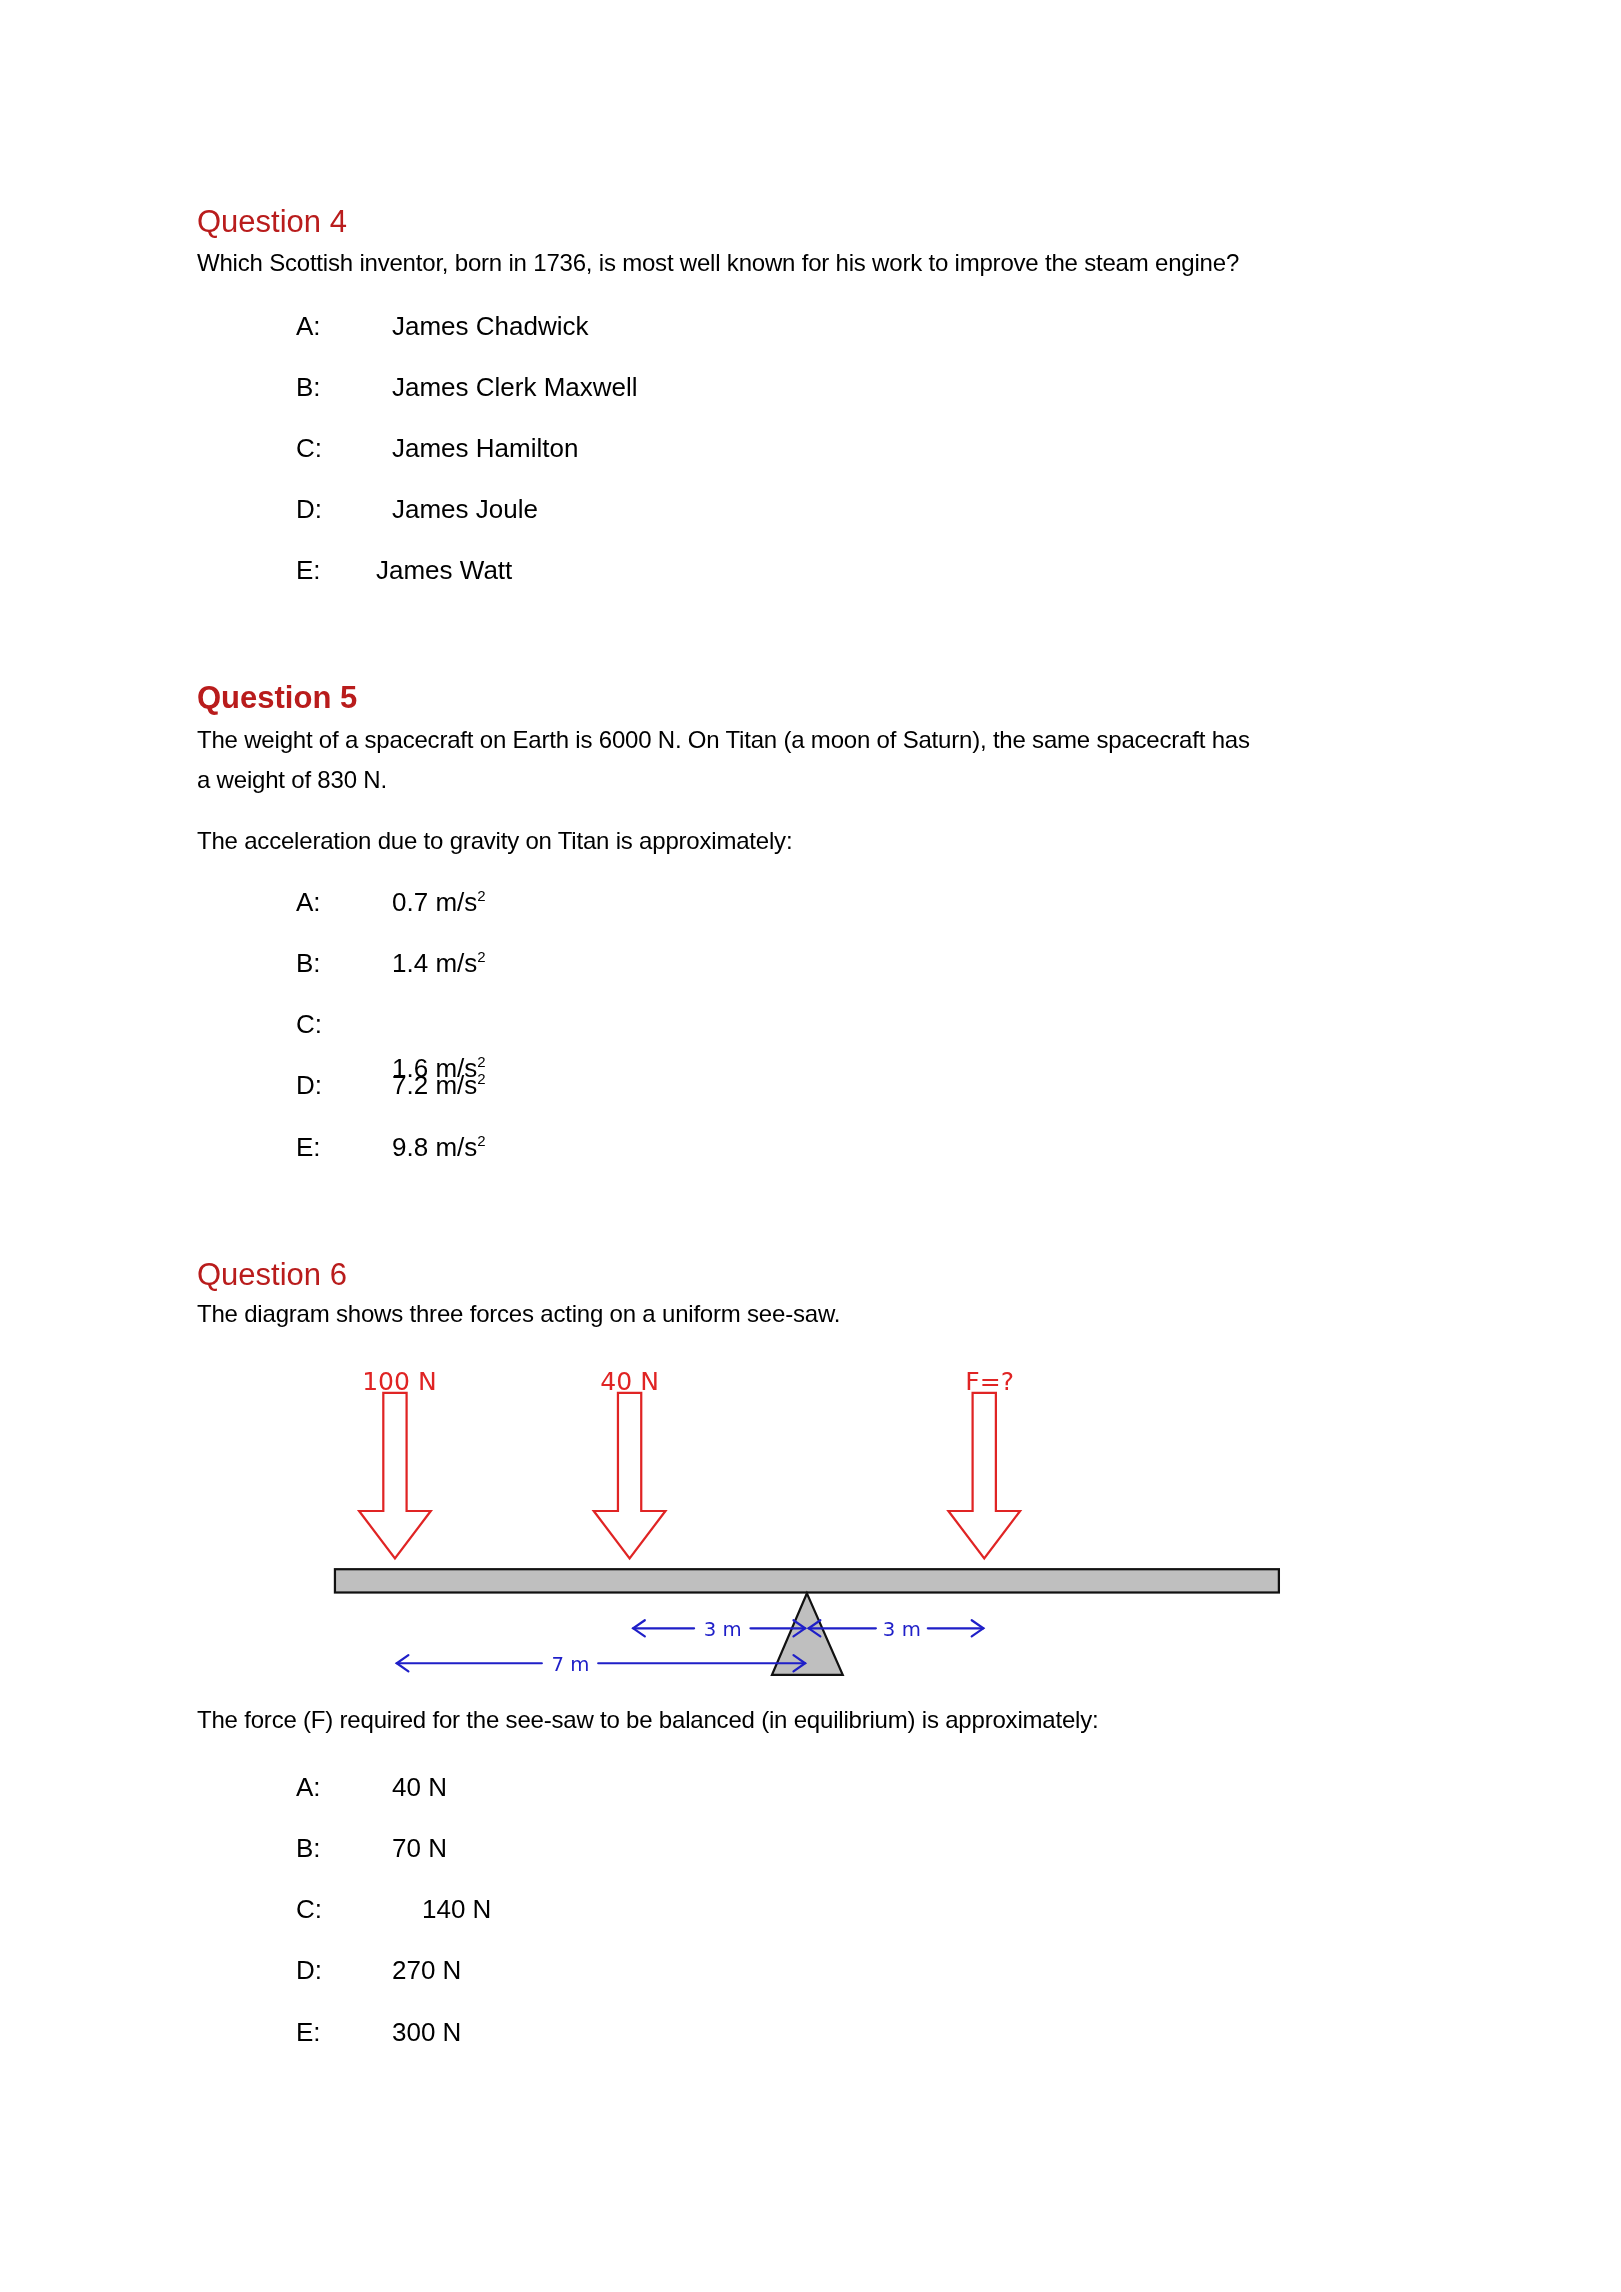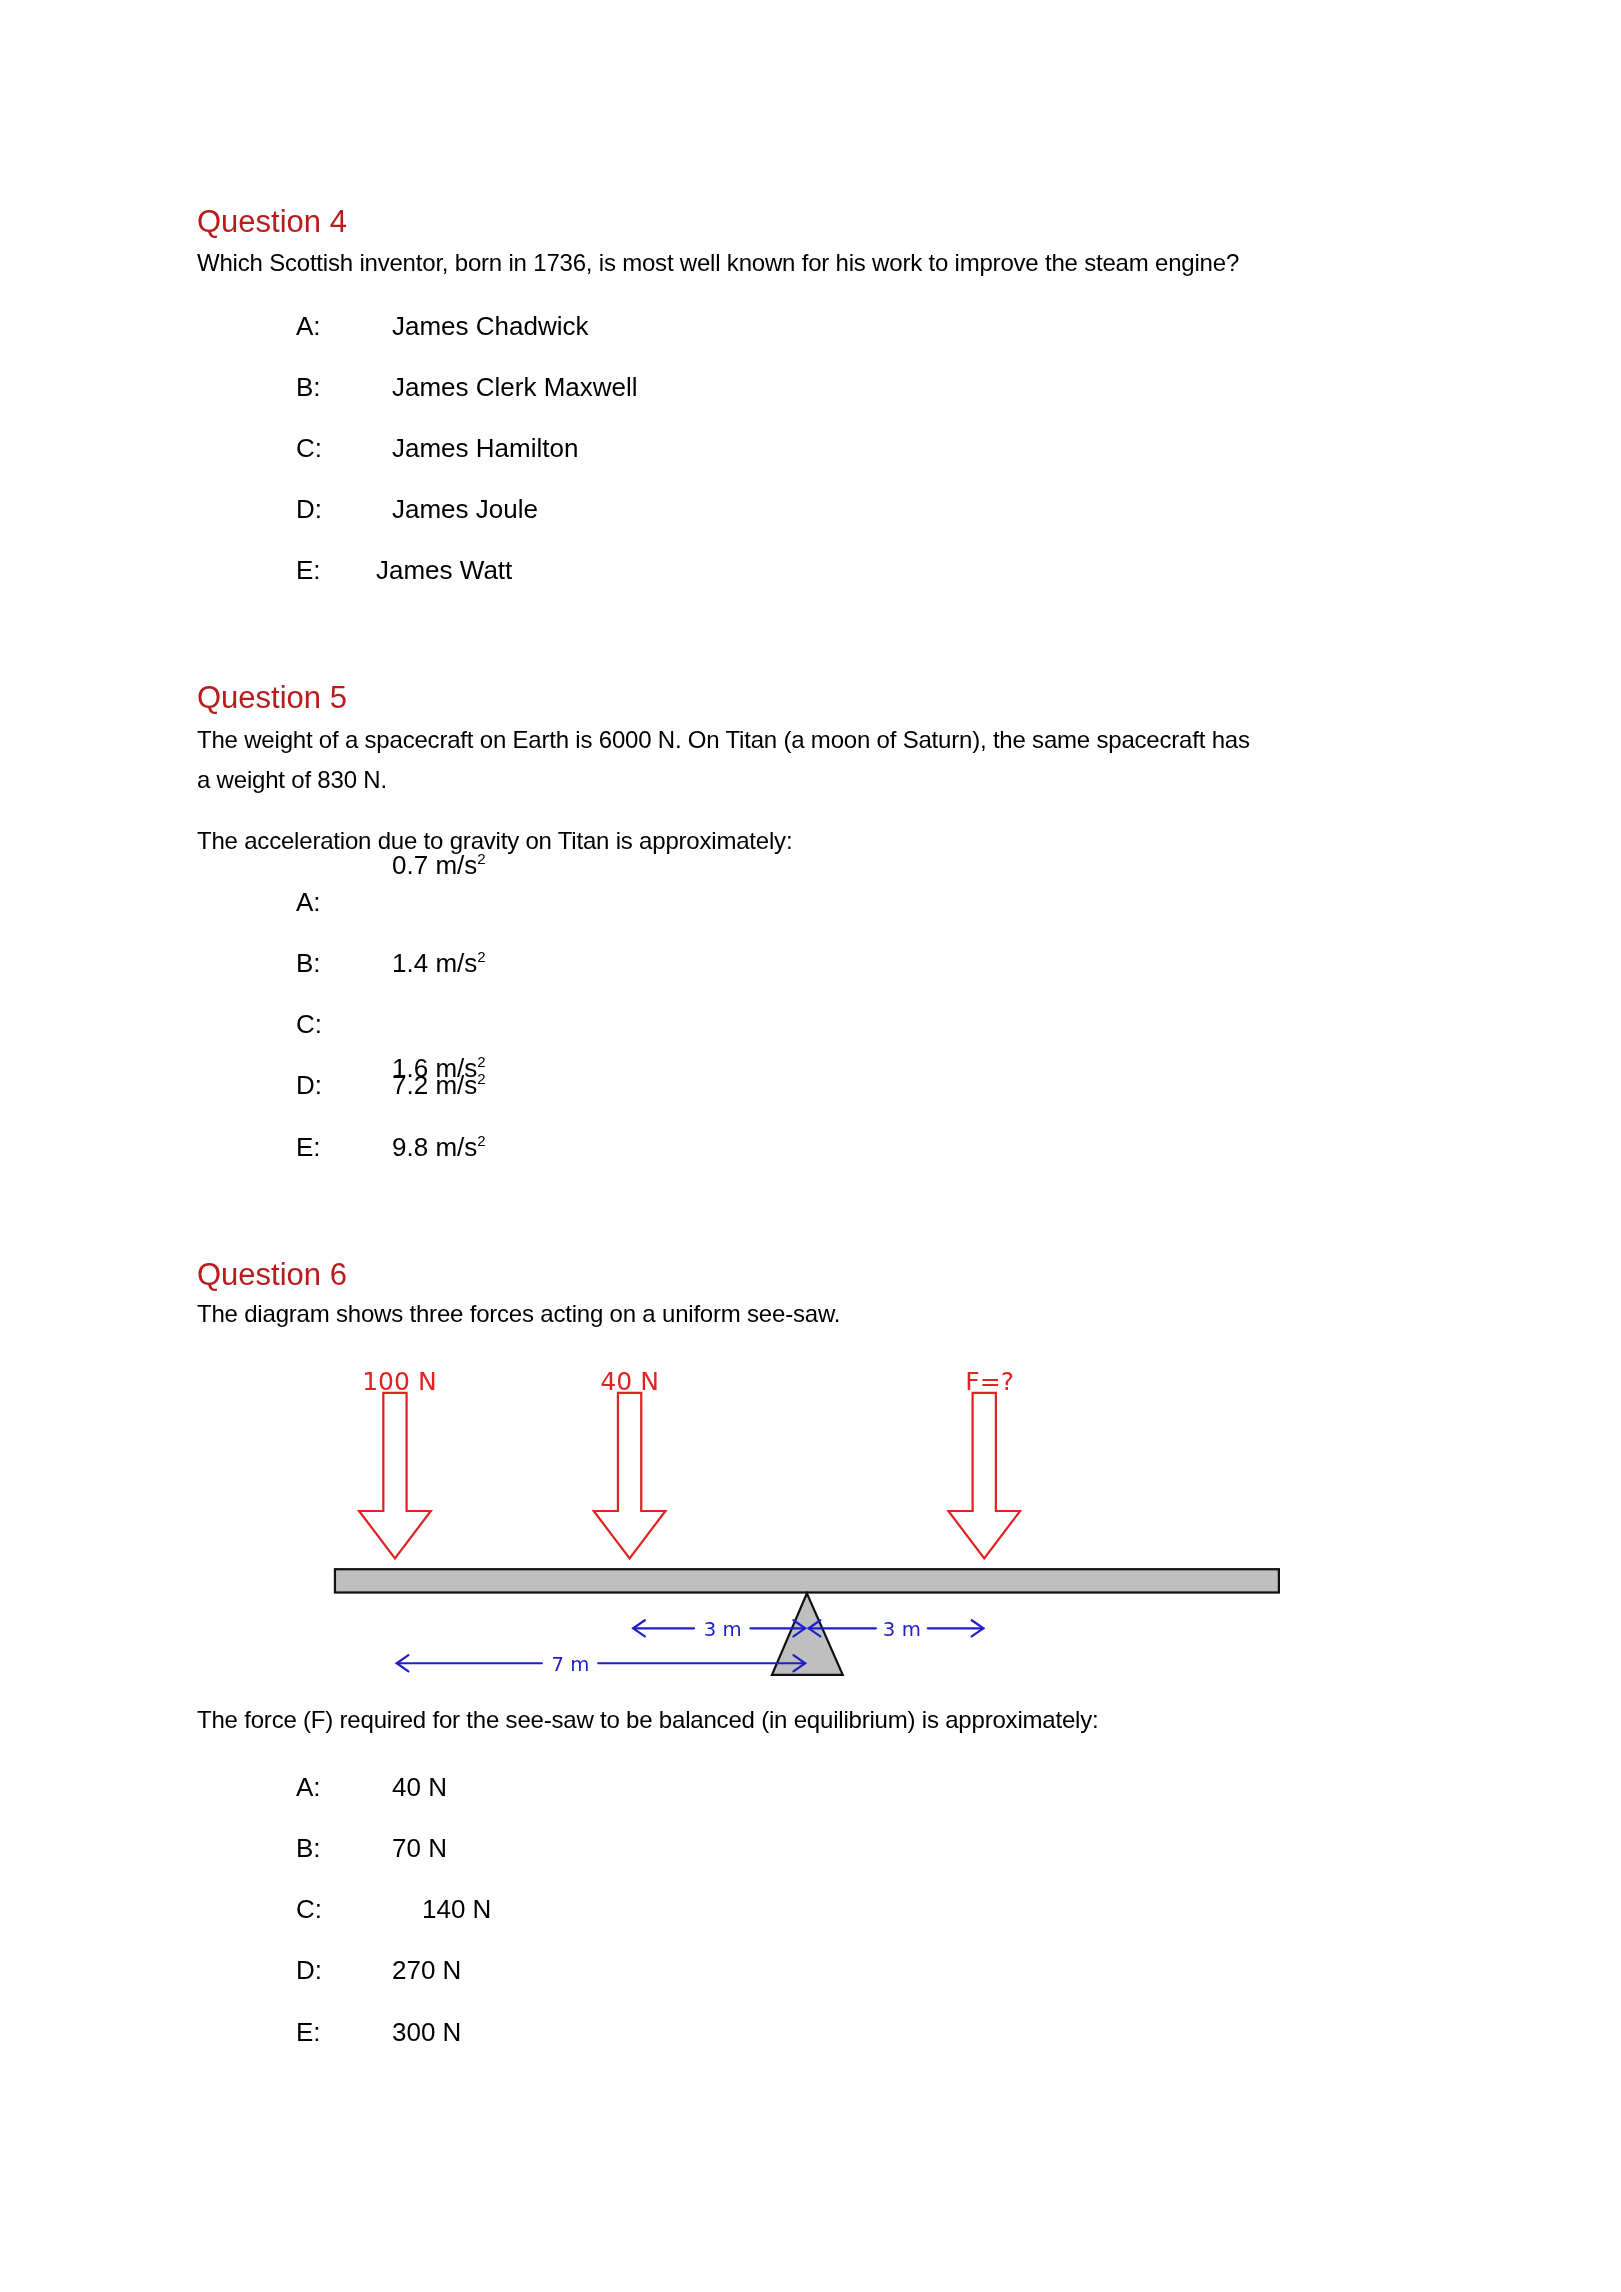--- a/index.html
+++ b/index.html
@@ -25,28 +25,28 @@
   <div class="abs opt-letter" style="left:296px; top:374px;">B:</div>
   <div class="abs opt-text" style="left:392px; top:374px;">James Clerk Maxwell</div>
   <div class="abs opt-letter" style="left:296px; top:435px;">C:</div>
   <div class="abs opt-text" style="left:392px; top:435px;">James Hamilton</div>
   <div class="abs opt-letter" style="left:296px; top:496px;">D:</div>
   <div class="abs opt-text" style="left:392px; top:496px;">James Joule</div>
   <div class="abs opt-letter" style="left:296px; top:557px;">E:</div>
   <div class="abs opt-text" style="left:376px; top:557px;">James Watt</div>
 </div>
 
-<div class="abs heading" style="left:197px; top:682px;">Question 5</div>
+<div class="abs heading" style="left:197px; top:682px;font-weight:bold;">Question 5</div>
 <div class="abs body" style="left:197px; top:728px;">The weight of a spacecraft on Earth is 6000 N. On Titan (a moon of Saturn), the same spacecraft has</div>
 <div class="abs body" style="left:197px; top:768px;">a weight of 830 N.</div>
 <div class="abs body" style="left:197px; top:829px;">The acceleration due to gravity on Titan is approximately:</div>
 
 <div>
   <div class="abs opt-letter" style="left:296px; top:889px;">A:</div>
-  <div class="abs opt-text" style="left:392px; top:852px;text-align:center;"><span>0.7</span> <span>m/s</span><sup>2</sup></div>
+  <div class="abs opt-text" style="left:392px; top:889px;text-align:center;"><span>0.7</span> <span>m/s</span><sup>2</sup></div>
   <div class="abs opt-letter" style="left:296px; top:950px;">B:</div>
   <div class="abs opt-text" style="left:392px; top:950px;"><span>1.4</span> <span>m/s</span><sup>2</sup></div>
   <div class="abs opt-letter" style="left:296px; top:1011px;">C:</div>
   <div class="abs opt-text" style="left:392px; top:1023px;margin-top:32px;"><span>1.6</span> <span>m/s</span><sup>2</sup></div>
   <div class="abs opt-letter" style="left:296px; top:1072px;">D:</div>
   <div class="abs opt-text" style="left:392px; top:1072px;"><span>7.2</span> <span>m/s</span><sup>2</sup></div>
   <div class="abs opt-letter" style="left:296px; top:1134px;">E:</div>
   <div class="abs opt-text" style="left:392px; top:1134px;"><span>9.8</span> <span>m/s</span><sup>2</sup></div>
 </div>
 

